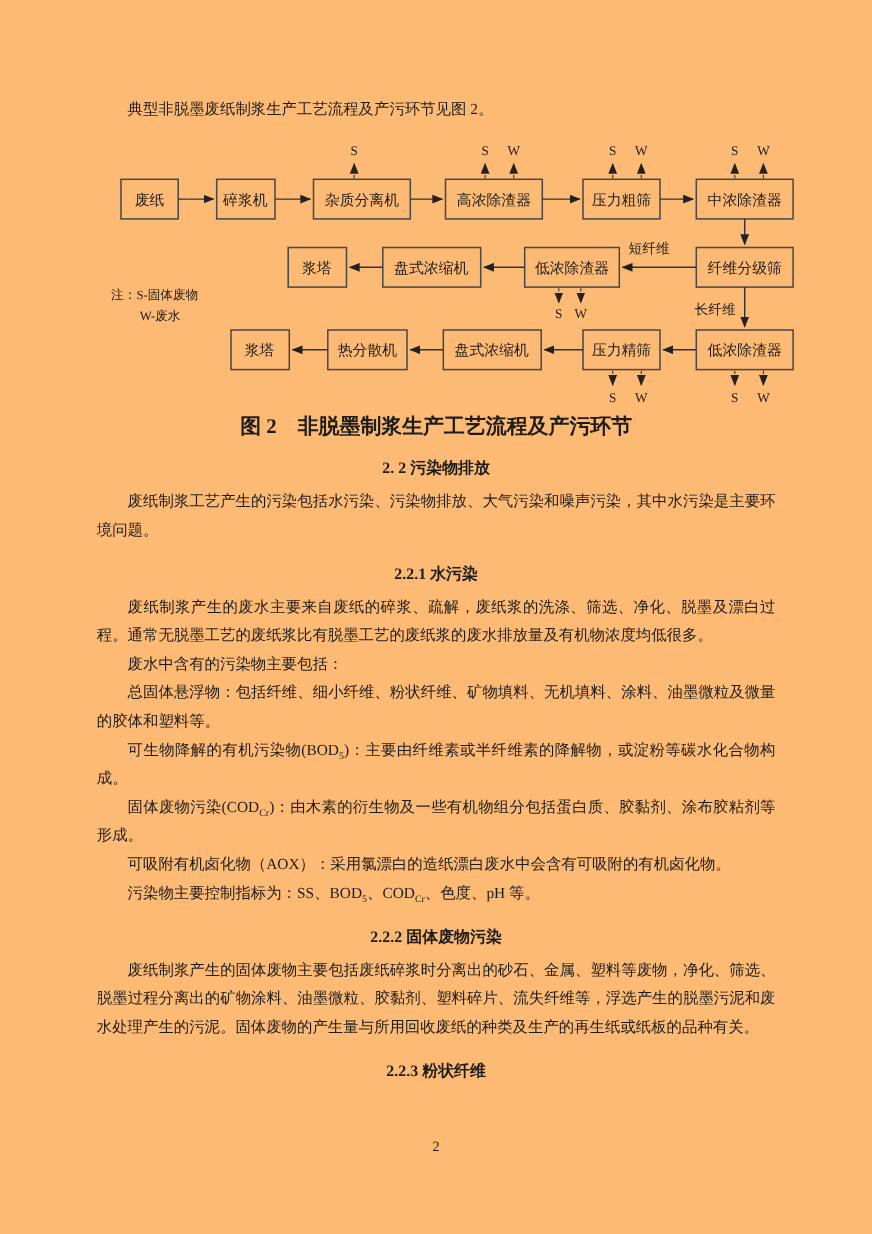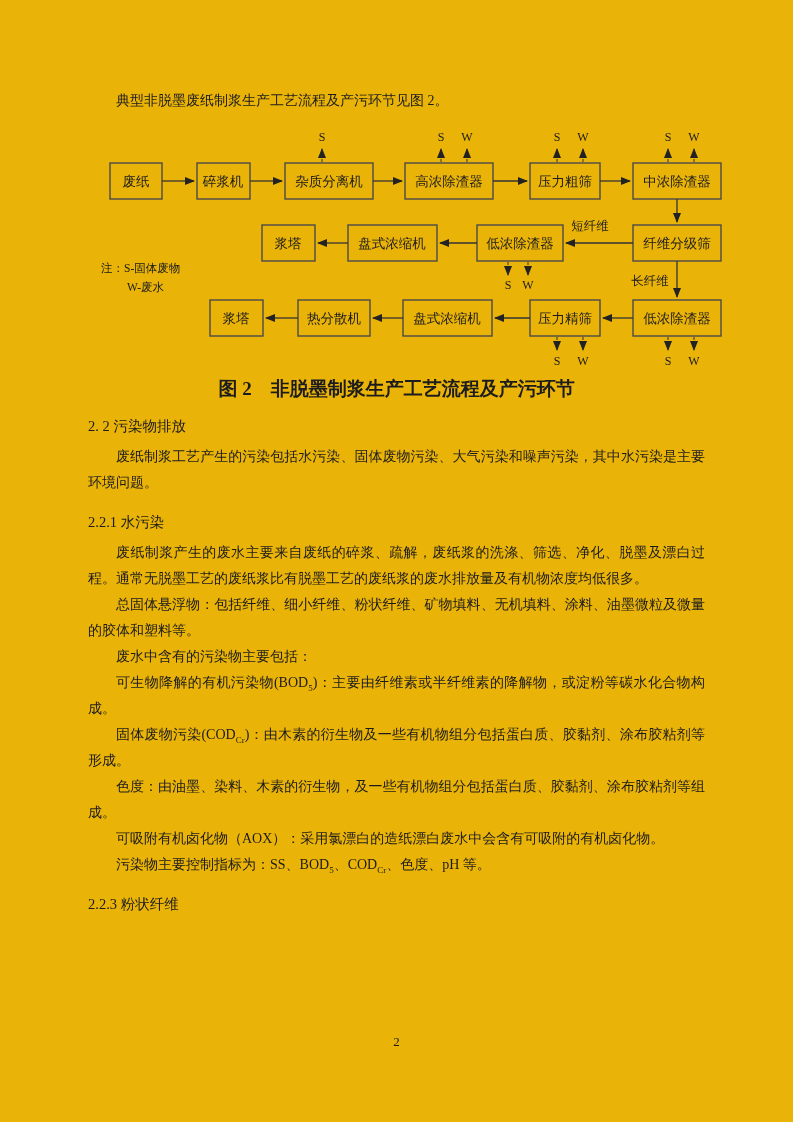--- a/index.html
+++ b/index.html
@@ -8,21 +8,21 @@
     background: #ffffff;
     font-family: "Liberation Serif", "DejaVu Serif", serif;
     color: #1c1c1c;
   }
   .page {
     position: relative;
     width: 793px;
     height: 1122px;
     box-sizing: border-box;
     padding: 88px 88px 0 88px;
-    background: #eab308;
+    background: #fdba74;
     overflow: hidden;
   }
   p {
     margin: 0;
     font-size: 14px;
     line-height: 26px;
     text-align: justify;
     text-indent: 2em;
   }
   .intro { margin-bottom: 10px; }
@@ -30,24 +30,24 @@
   .flow-svg { display: block; margin-left: 2px; }
   .fig-caption {
     text-align: center;
     font-weight: bold;
     font-size: 19px;
     line-height: 22px;
     margin: 4px 0 2px 0;
   }
   h3.sec-heading {
     font-size: 14.5px;
-    font-weight: normal;
+    font-weight: bold;
     line-height: 22px;
     margin: 15px 0 7px 0;
-    text-align: left;
+    text-align: center;
   }
   sub { font-size: 9px; line-height: 0; }
   .footer {
     position: absolute;
     top: 1034px;
     left: 0;
     right: 0;
     text-align: center;
     font-size: 13px;
   }
@@ -212,35 +212,38 @@
         <line class="dash-line" x1="604" y1="213" x2="604" y2="226" marker-end="url(#ah)"></line>
         <text class="sw-label" x="604" y="241">W</text>
       </g>
     </svg>
 
     <div class="fig-caption">图 2　非脱墨制浆生产工艺流程及产污环节</div>
   </div>
 
   <section>
     <h3 class="sec-heading">2. 2 污染物排放</h3>
-    <p>废纸制浆工艺产生的污染包括水污染、固体废物污染、大气污染和噪声污染，其中水污染是主要环境问题。</p>
+    <p>废纸制浆工艺产生的污染包括水污染、污染物排放、大气污染和噪声污染，其中水污染是主要环境问题。</p>
   </section>
 
   <section>
     <h3 class="sec-heading">2.2.1 水污染</h3>
     <p>废纸制浆产生的废水主要来自废纸的碎浆、疏解，废纸浆的洗涤、筛选、净化、脱墨及漂白过程。通常无脱墨工艺的废纸浆比有脱墨工艺的废纸浆的废水排放量及有机物浓度均低很多。</p>
+    <p>废水中含有的污染物主要包括：</p>
     <p>总固体悬浮物：包括纤维、细小纤维、粉状纤维、矿物填料、无机填料、涂料、油墨微粒及微量的胶体和塑料等。</p>
-    <p>废水中含有的污染物主要包括：</p>
     <p><span>可生物降解的有机污染物(BOD</span><sub>5</sub><span>)：主要由纤维素或半纤维素的降解物，或淀粉等碳水化合物构成。</span></p>
     <p><span>固体废物污染(COD</span><sub>Cr</sub><span>)：由木素的衍生物及一些有机物组分包括蛋白质、胶黏剂、涂布胶粘剂等形成。</span></p>
-    <p>色度：由油墨、染料、木素的衍生物，及一些有机物组分包括蛋白质、胶黏剂、涂布胶粘剂等组成。</p>
     <p>可吸附有机卤化物（AOX）：采用氯漂白的造纸漂白废水中会含有可吸附的有机卤化物。</p>
     <p><span>污染物主要控制指标为：SS、BOD</span><sub>5</sub><span>、COD</span><sub>Cr</sub><span>、色度、pH 等。</span></p>
   </section>
 
+  <section>
+    <h3 class="sec-heading">2.2.2 固体废物污染</h3>
+    <p>废纸制浆产生的固体废物主要包括废纸碎浆时分离出的砂石、金属、塑料等废物，净化、筛选、脱墨过程分离出的矿物涂料、油墨微粒、胶黏剂、塑料碎片、流失纤维等，浮选产生的脱墨污泥和废水处理产生的污泥。固体废物的产生量与所用回收废纸的种类及生产的再生纸或纸板的品种有关。</p>
+  </section>
 
   <section>
     <h3 class="sec-heading">2.2.3 粉状纤维</h3>
   </section>
 
   <div class="footer">2</div>
 
 </div>
 
 </body></html>

